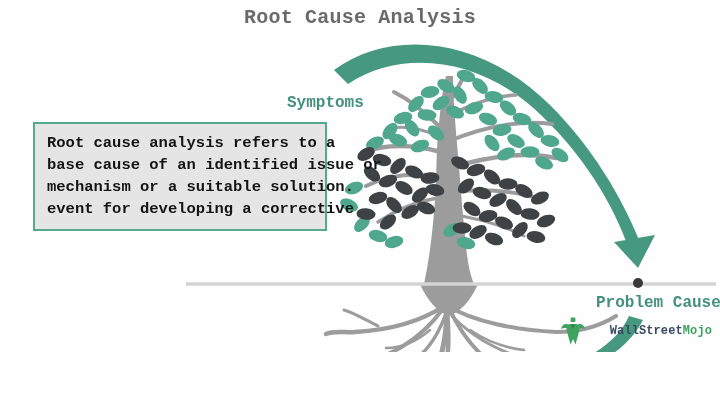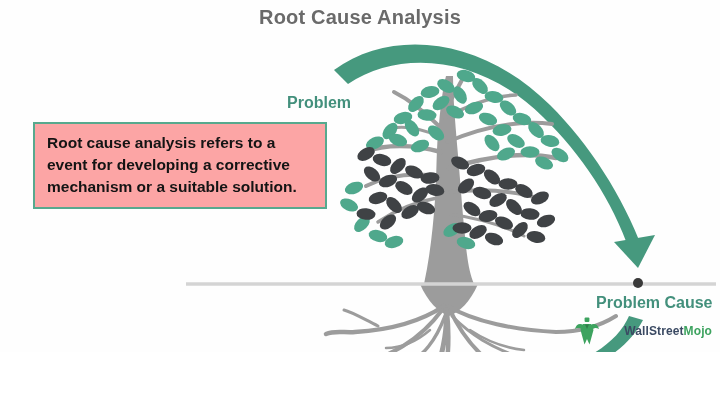--- a/index.html
+++ b/index.html
@@ -1,33 +1,33 @@
 <!DOCTYPE html>
 <html><head>
 <meta charset="utf-8">
 <style>
   html,body{margin:0;padding:0;background:#ffffff;overflow:hidden;}
   .canvas{
     position:relative;width:720px;height:352px;background:#fefefe;
-    font-family:Liberation Sans, sans-serif;overflow:hidden;
+    font-family:Liberation Mono, monospace;overflow:hidden;
   }
   .title{
     position:absolute;top:6px;left:0;width:720px;text-align:center;
     font-size:20px;font-weight:bold;color:#6a6a6a;letter-spacing:0.2px;margin:0;
   }
   svg.diagram{position:absolute;left:0;top:0;}
   .lbl{
     position:absolute;font-weight:bold;font-size:16px;color:#43907c;white-space:nowrap;
   }
   .lbl-symptoms{left:287px;top:94px;}
   .lbl-problem{left:596px;top:294px;}
   .lbl-rootcause{left:212px;top:344px;}
   .def-box{
     position:absolute;left:33px;top:122px;width:294px;box-sizing:border-box;
-    border:2px solid #57a98e;background:#fca5a5;padding:8px 12px 9px 12px;
+    border:2px solid #57a98e;background:#e5e5e5;padding:8px 12px 9px 12px;
   }
   .def-line{
     font-size:15.5px;font-weight:bold;color:#141414;line-height:1.42;white-space:nowrap;
   }
   .logo{
     position:absolute;right:8px;bottom:7px;display:flex;align-items:center;gap:4px;
   }
   .logo-text{font-size:12px;font-weight:bold;letter-spacing:0.1px;margin-left:20px;}
   .logo-prefix{color:#3b4a63;}
   .logo-suffix{color:#3da35f;}
@@ -172,27 +172,28 @@
     <line x1="186" y1="284" x2="716" y2="284" stroke="#d4d4d4" stroke-width="3.5"></line>
     <circle cx="638" cy="283" r="5" fill="#3a3a3a"></circle>
 
     <g>
       <path class="arc" d="M643,320 C627,352 585,377 525,388 C455,398 360,396 285,377
                            L289,366 C356,383 452,386 520,377 C577,369 616,346 629,316 Z"></path>
       <polygon class="arc" points="252,373 292,357 286,389"></polygon>
     </g>
   </svg>
 
-  <div class="lbl lbl-symptoms">Problem</div>
+  <div class="lbl lbl-symptoms">Symptoms</div>
   <div class="lbl lbl-problem">Problem Cause</div>
 
   <div class="def-box">
     <div class="def-line">Root cause analysis refers to a</div>
+    <div class="def-line">base cause of an identified issue or</div>
+    <div class="def-line">mechanism or a suitable solution.</div>
     <div class="def-line">event for developing a corrective</div>
-    <div class="def-line">mechanism or a suitable solution.</div>
   </div>
 
   <div class="logo">
     <svg width="26" height="28" viewBox="0 0 26 28">
       <rect x="10.6" y="0.5" width="4.8" height="4.6" rx="1" fill="#3da35f"></rect>
       <path d="M9.5,8 C5.5,5.5 2,7.5 1,12 C3.5,10.5 6,10.5 8.5,12.5 Z" fill="#3da35f"></path>
       <path d="M16.5,8 C20.5,5.5 24,7.5 25,12 C22.5,10.5 20,10.5 17.5,12.5 Z" fill="#3da35f"></path>
       <path d="M9,7 L17,7 L19.5,13 L15.5,27.5 L13,22 L10.5,27.5 L6.5,13 Z" fill="#3da35f"></path>
       <path d="M11,7.5 L15,7.5 L13,12 Z" fill="#2f7d49"></path>
     </svg>

